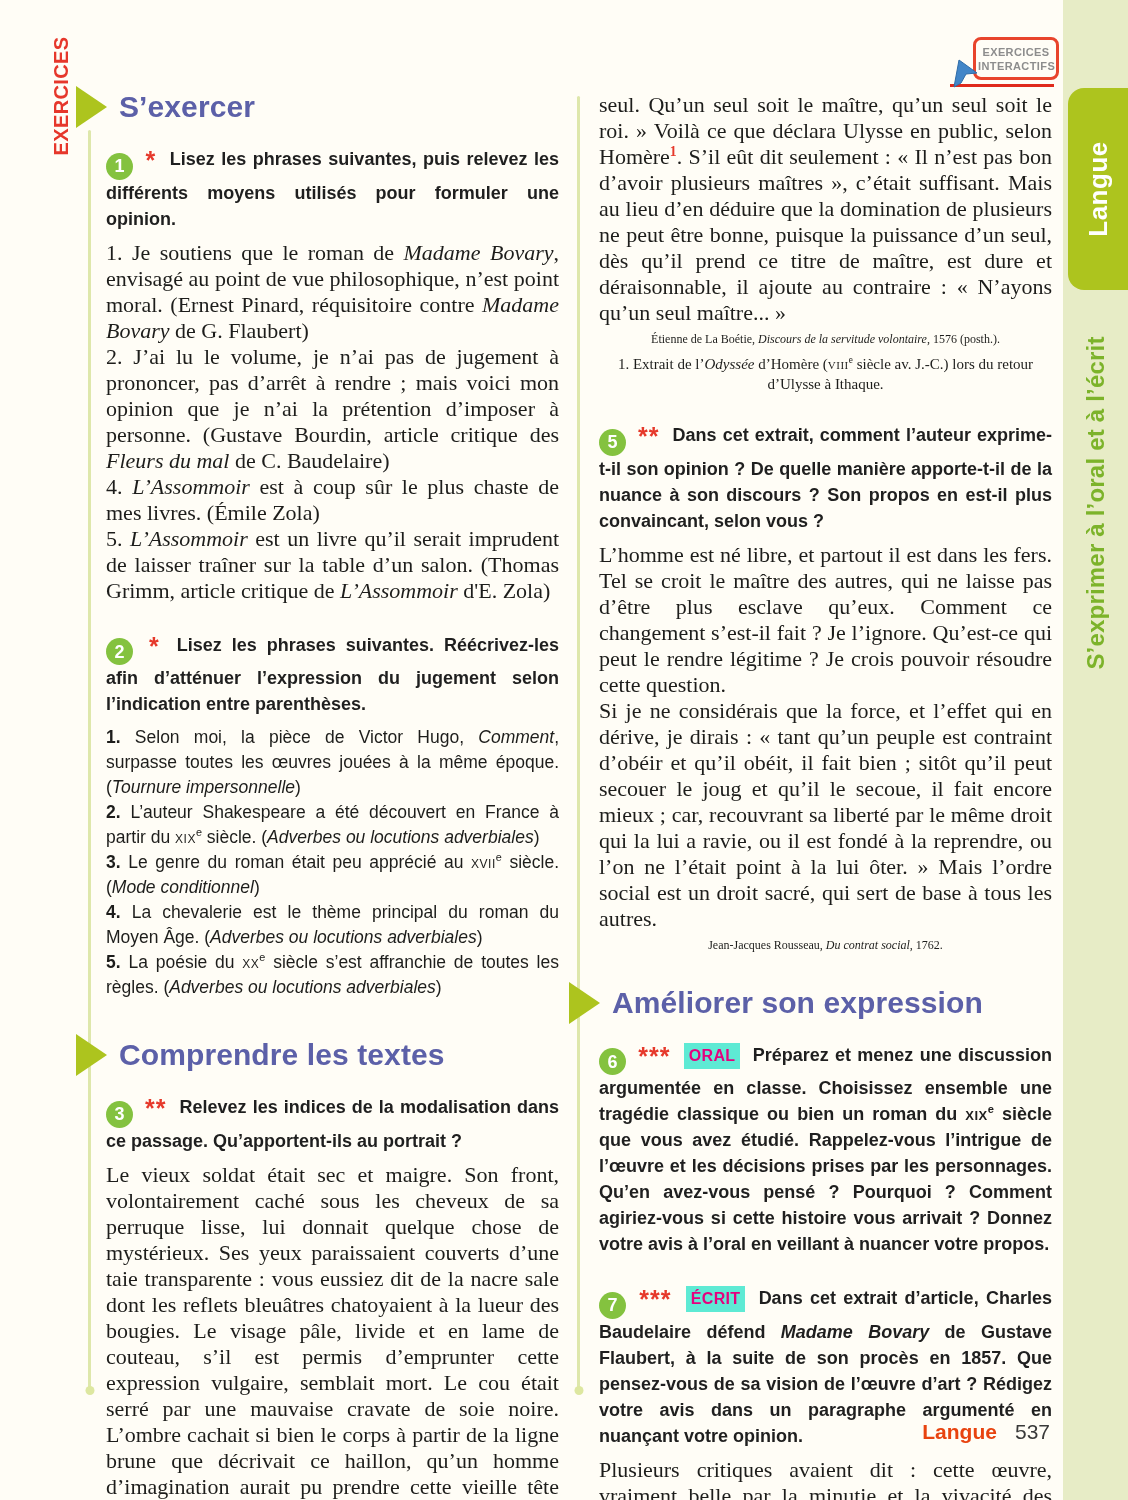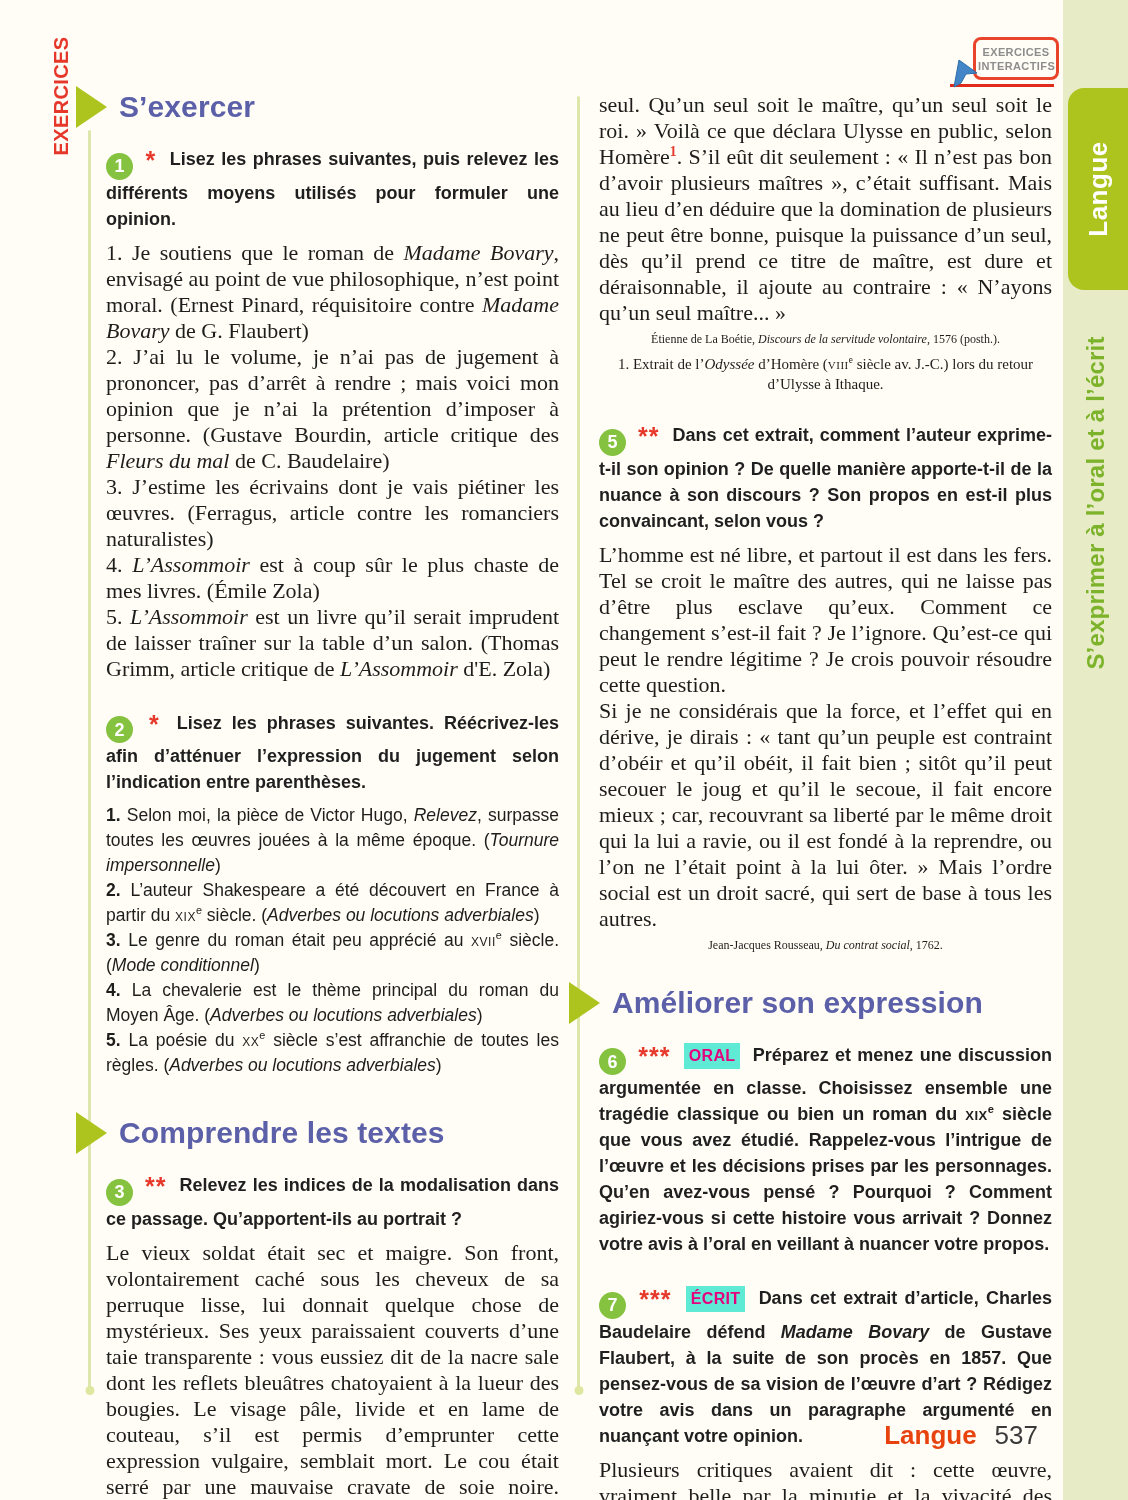--- a/index.html
+++ b/index.html
@@ -52,22 +52,22 @@
   .vline.mid{left:577px;top:96px;height:1294px;}
   
   .ibadge{position:absolute;top:37px;left:973px;width:76px;
     background:#fffdf6;border:3px solid #e8442c;border-radius:8px;
     padding:5px 2px 4px;text-align:center;cursor:pointer;}
   .ibadge .l{font-family:"Liberation Sans","DejaVu Sans",sans-serif;
     font-size:11px;font-weight:bold;color:#8d8d8d;letter-spacing:.4px;line-height:14px;}
   .ibadge-underline{position:absolute;top:84px;left:950px;width:104px;height:3px;background:#e02a1c;}
   .ibadge-arrow{position:absolute;top:56px;left:948px;width:34px;height:34px;}
   
-  .footer{position:absolute;top:1420px;right:90px;
-    font-family:"Liberation Sans","DejaVu Sans",sans-serif;font-size:26px;font-weight:bold;}
+  .footer{position:absolute;top:1420px;right:78px;
+    font-family:"Liberation Sans","DejaVu Sans",sans-serif;font-size:21px;font-weight:bold;}
   .footer .sec{color:#e8430f;margin-right:18px;}
   .footer .num{color:#3a3a3a;font-weight:normal;}
   
   .content{position:absolute;left:106px;top:86px;width:946px;display:flex;gap:40px;}
   .col{width:453px;}
   
   .sec-head{display:flex;align-items:center;margin:0 0 12px -30px;}
   .tri{width:0;height:0;border-top:21px solid transparent;border-bottom:21px solid transparent;
     border-left:31px solid #adc41e;margin-right:12px;flex:0 0 auto;}
   .sec-title{margin:0;font-family:"Liberation Sans","DejaVu Sans",sans-serif;
@@ -133,32 +133,31 @@
       </div>
 
       <p class="ex-head">
         <span class="exnum">1</span>
         <span class="stars">*</span>
         <span>Lisez les phrases suivantes, puis relevez les différents moyens utilisés pour formuler une opinion.</span>
       </p>
       <div class="serif">
         <p class="item">1. Je soutiens que le roman de <i>Madame Bovary</i>, envisagé au point de vue philosophique, n’est point moral. (Ernest Pinard, réquisitoire contre <i>Madame Bovary</i> de G. Flaubert)</p>
         <p class="item">2. J’ai lu le volume, je n’ai pas de jugement à prononcer, pas d’arrêt à rendre&nbsp;; mais voici mon opinion que je n’ai la prétention d’imposer à personne. (Gustave Bourdin, article critique des <i>Fleurs du mal</i> de C. Baudelaire)</p>
-        <p class="item">3. J’estime les écrivains dont je vais piétiner les œuvres. (Ferragus, article contre les romanciers naturalistes)</p>
         <p class="item">4. <i>L’Assommoir</i> est à coup sûr le plus chaste de mes livres. (Émile Zola)</p>
         <p class="item">5. <i>L’Assommoir</i> est un livre qu’il serait imprudent de laisser traîner sur la table d’un salon. (Thomas Grimm, article critique de <i>L’Assommoir</i> d'E. Zola)</p>
       </div>
 
       <p class="ex-head gap-lg">
         <span class="exnum">2</span>
         <span class="stars">*</span>
         <span>Lisez les phrases suivantes. Réécrivez-les afin d’atténuer l’expression du jugement selon l’indication entre parenthèses.</span>
       </p>
       <div class="sans-items">
-        <p class="item"><b>1.</b> Selon moi, la pièce de Victor Hugo, <i>Relevez</i>, surpasse toutes les œuvres jouées à la même époque. (<i>Tournure impersonnelle</i>)</p>
+        <p class="item"><b>1.</b> Selon moi, la pièce de Victor Hugo, <i>Comment</i>, surpasse toutes les œuvres jouées à la même époque. (<i>Tournure impersonnelle</i>)</p>
         <p class="item"><b>2.</b> L’auteur Shakespeare a été découvert en France à partir du <span class="sc">xix</span><sup>e</sup> siècle. (<i>Adverbes ou locutions adverbiales</i>)</p>
         <p class="item"><b>3.</b> Le genre du roman était peu apprécié au <span class="sc">xvii</span><sup>e</sup> siècle. (<i>Mode conditionnel</i>)</p>
         <p class="item"><b>4.</b> La chevalerie est le thème principal du roman du Moyen Âge. (<i>Adverbes ou locutions adverbiales</i>)</p>
         <p class="item"><b>5.</b> La poésie du <span class="sc">xx</span><sup>e</sup> siècle s’est affranchie de toutes les règles. (<i>Adverbes ou locutions adverbiales</i>)</p>
       </div>
 
       <div class="sec-head gap-lg" style="margin-top:34px;">
         <span class="tri"></span>
         <h2 class="sec-title">Comprendre les textes</h2>
       </div>

